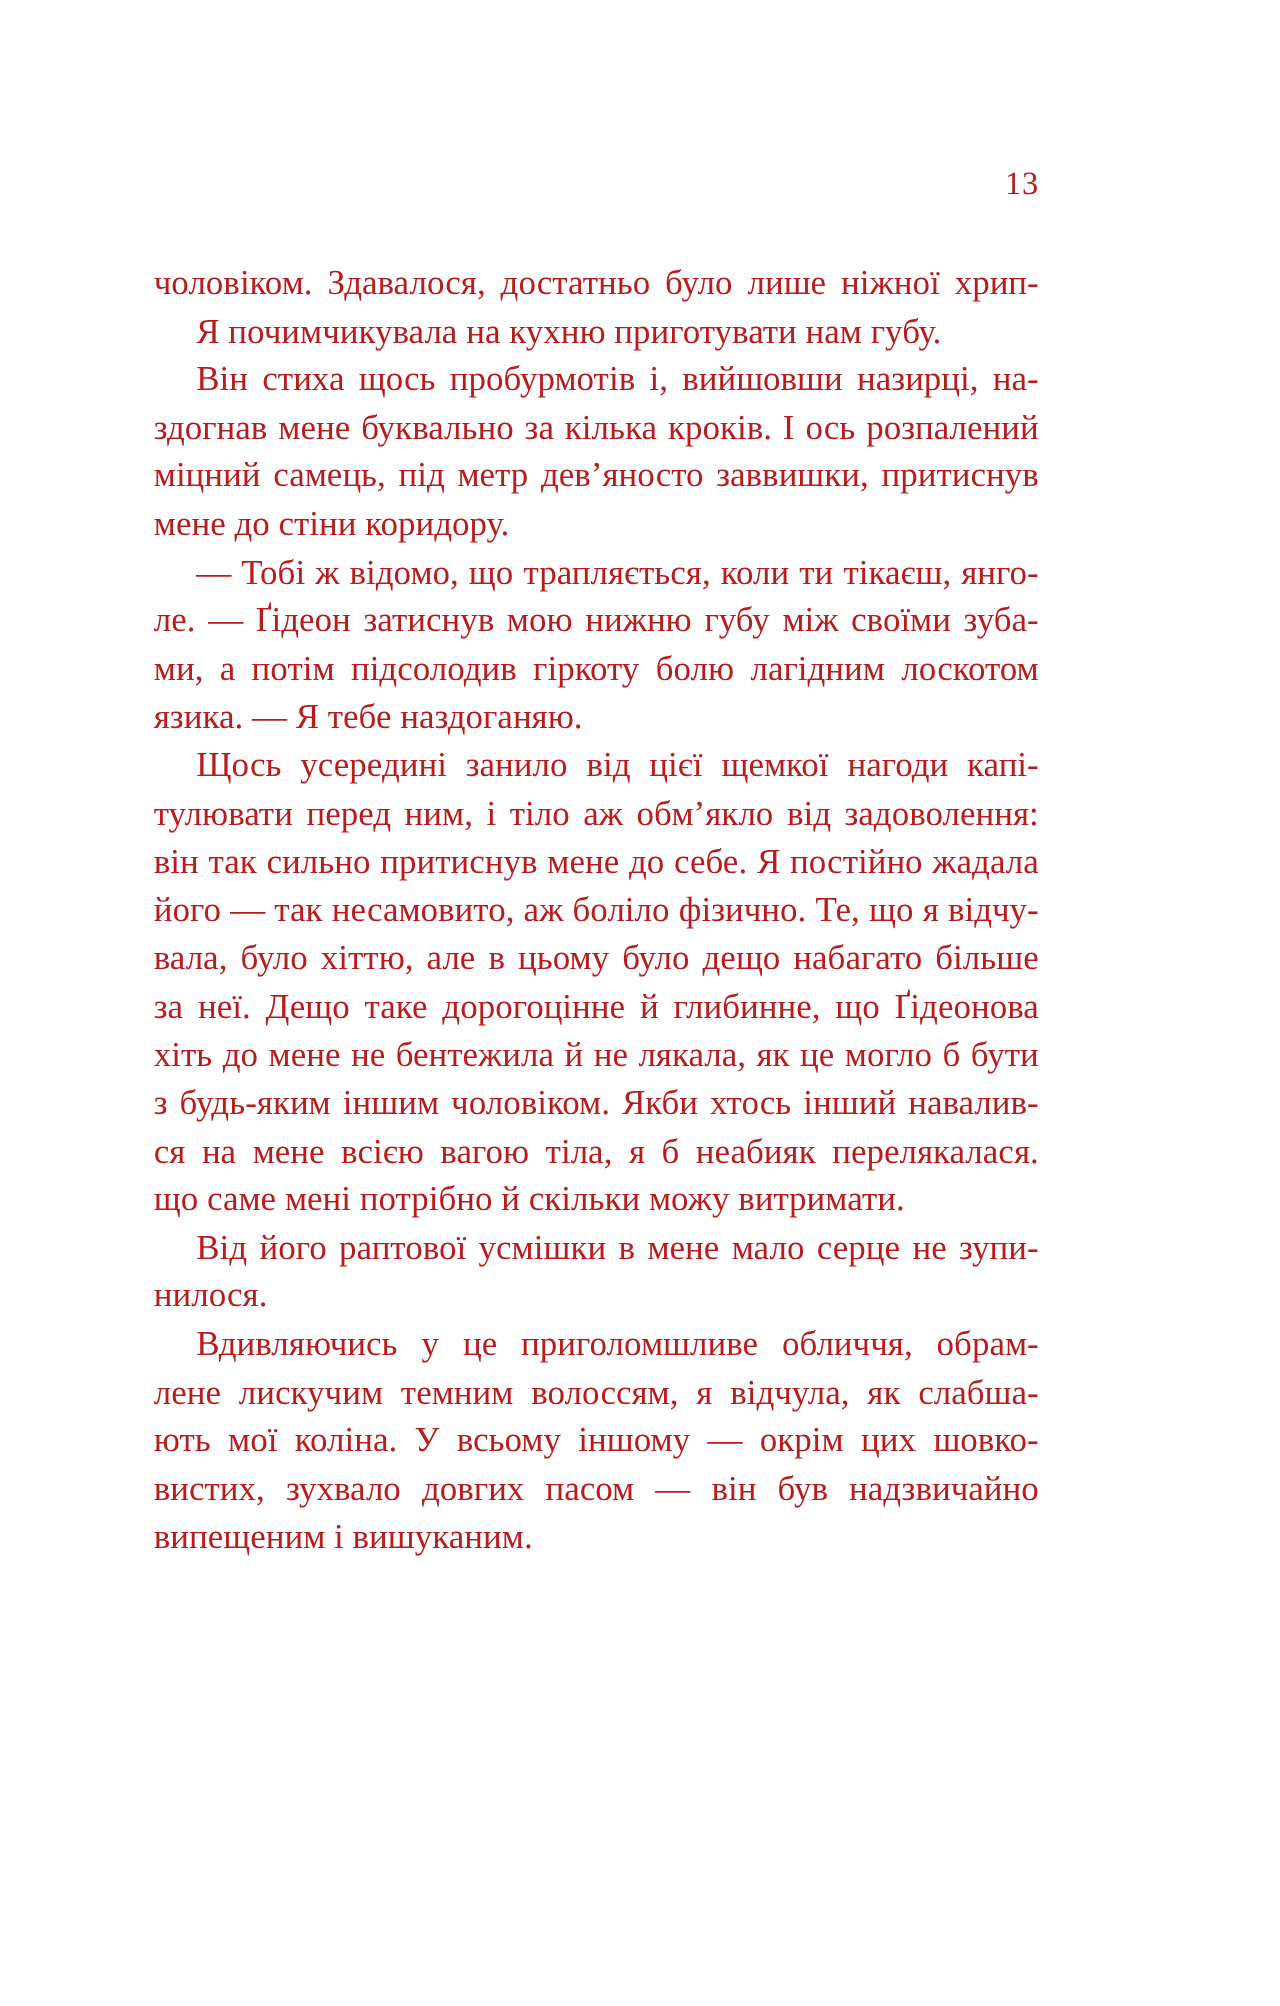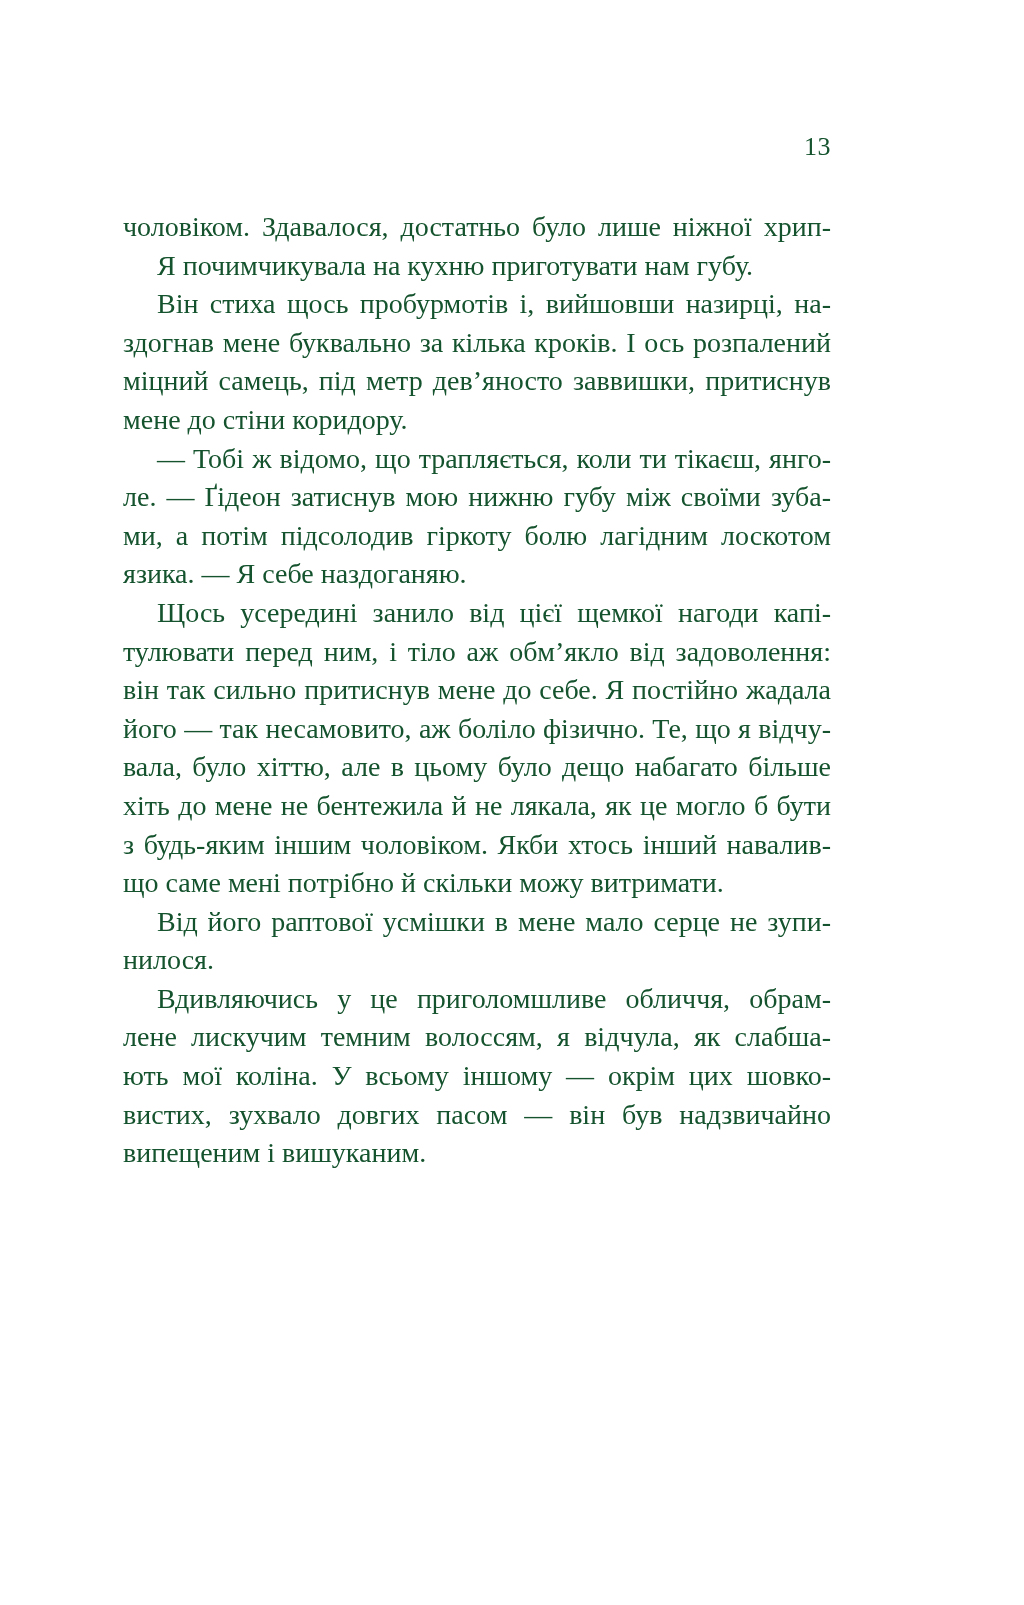--- a/index.html
+++ b/index.html
@@ -7,21 +7,21 @@
     padding: 0;
     background: #ffffff;
   }
   .page {
     position: relative;
     width: 1024px;
     height: 1605px;
     background: #ffffff;
     overflow: hidden;
     font-family: "Liberation Serif", "DejaVu Serif", serif;
-    color: #14532d;
+    color: #b91c1c;
   }
   .page-number {
     position: absolute;
     top: 133px;
     left: 123px;
     width: 708px;
     text-align: right;
     font-size: 26px;
     line-height: 28px;
     letter-spacing: 0.5px;
@@ -56,28 +56,30 @@
   <div class="text-block">
       <div class="line">чоловіком. Здавалося, достатньо було лише ніжної хрип-</div>
       <div class="line indent last">Я почимчикувала на кухню приготувати нам губу.</div>
       <div class="line indent">Він стиха щось пробурмотів і, вийшовши назирці, на-</div>
       <div class="line">здогнав мене буквально за кілька кроків. І ось розпалений</div>
       <div class="line">міцний самець, під метр дев’яносто заввишки, притиснув</div>
       <div class="line last">мене до стіни коридору.</div>
       <div class="line indent">— Тобі ж відомо, що трапляється, коли ти тікаєш, янго-</div>
       <div class="line">ле. — Ґідеон затиснув мою нижню губу між своїми зуба-</div>
       <div class="line">ми, а потім підсолодив гіркоту болю лагідним лоскотом</div>
-      <div class="line last">язика. — Я себе наздоганяю.</div>
+      <div class="line last">язика. — Я тебе наздоганяю.</div>
       <div class="line indent">Щось усередині занило від цієї щемкої нагоди капі-</div>
       <div class="line">тулювати перед ним, і тіло аж обм’якло від задоволення:</div>
       <div class="line">він так сильно притиснув мене до себе. Я постійно жадала</div>
       <div class="line">його — так несамовито, аж боліло фізично. Те, що я відчу-</div>
       <div class="line">вала, було хіттю, але в цьому було дещо набагато більше</div>
+      <div class="line">за неї. Дещо таке дорогоцінне й глибинне, що Ґідеонова</div>
       <div class="line">хіть до мене не бентежила й не лякала, як це могло б бути</div>
       <div class="line">з будь-яким іншим чоловіком. Якби хтось інший навалив-</div>
+      <div class="line">ся на мене всією вагою тіла, я б неабияк перелякалася.</div>
       <div class="line last">що саме мені потрібно й скільки можу витримати.</div>
       <div class="line indent">Від його раптової усмішки в мене мало серце не зупи-</div>
       <div class="line last">нилося.</div>
       <div class="line indent">Вдивляючись у це приголомшливе обличчя, обрам-</div>
       <div class="line">лене лискучим темним волоссям, я відчула, як слабша-</div>
       <div class="line">ють мої коліна. У всьому іншому — окрім цих шовко-</div>
       <div class="line">вистих, зухвало довгих пасом — він був надзвичайно</div>
       <div class="line last">випещеним і вишуканим.</div>
     </div>
 </div>

